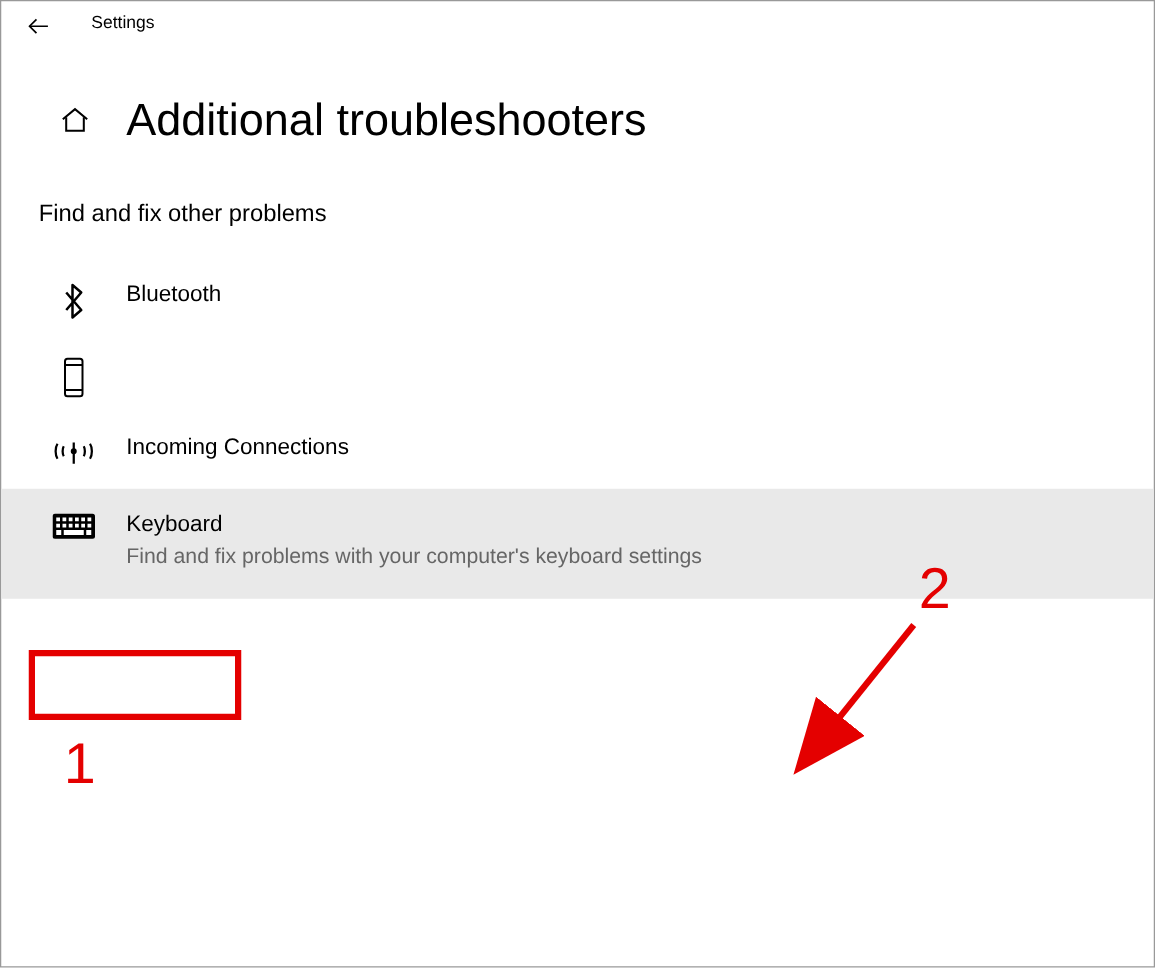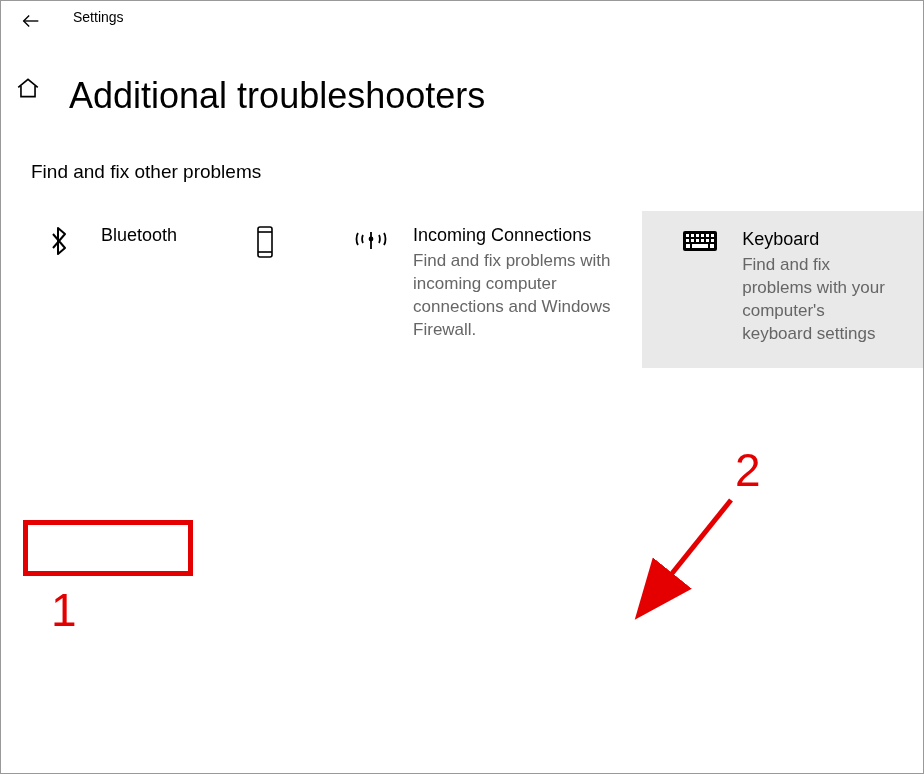--- a/index.html
+++ b/index.html
@@ -30,21 +30,22 @@
       align-items: center;
       justify-content: center;
       cursor: pointer;
     }
     .app-title {
       font-size: 14px;
       color: #000;
     }
     .header-row {
       display: flex;
-      padding: 30px 0 20px 14px;
+      align-items: center;
+      padding: 30px 0 20px 46px;
       gap: 28px;
     }
     .home-icon {
       width: 26px;
       height: 26px;
       display: flex;
       align-items: center;
       justify-content: center;
       cursor: pointer;
     }
@@ -54,21 +55,21 @@
       color: #000;
     }
     .section-heading {
       font-size: 19px;
       font-weight: 400;
       color: #000;
       padding: 24px 0 28px 30px;
     }
     .list {
       display: flex;
-      flex-direction: row;
+      flex-direction: column;
     }
     .item {
       display: flex;
       align-items: flex-start;
       padding: 14px 30px 14px 40px;
       gap: 24px;
       cursor: pointer;
     }
     .item-icon {
       width: 36px;
@@ -188,21 +189,20 @@
         <path d="M4 8c-2 3-2 9 0 12"></path>
         <path d="M9 10c-1.2 2-1.2 6 0 8"></path>
         <path d="M30 8c2 3 2 9 0 12"></path>
         <path d="M25 10c1.2 2 1.2 6 0 8"></path>
         <line x1="17" y1="7" x2="17" y2="24"></line>
         <circle cx="17" cy="14" r="1.5" fill="#000"></circle>
       </svg>
     </span>
     <div class="item-text">
       <div class="item-title">Incoming Connections</div>
-      <div class="item-desc">Find and fix problems with incoming computer connections and Windows Firewall.</div>
     </div>
   </div>
 
   <div class="item selected">
     <span class="item-icon">
       <svg width="34" height="24" viewBox="0 0 34 24" fill="#000">
         <rect x="0" y="2" width="34" height="20" rx="2" fill="#000"></rect>
         <rect x="3" y="5" width="3" height="3" fill="#fff"></rect>
         <rect x="8" y="5" width="3" height="3" fill="#fff"></rect>
         <rect x="13" y="5" width="3" height="3" fill="#fff"></rect>

